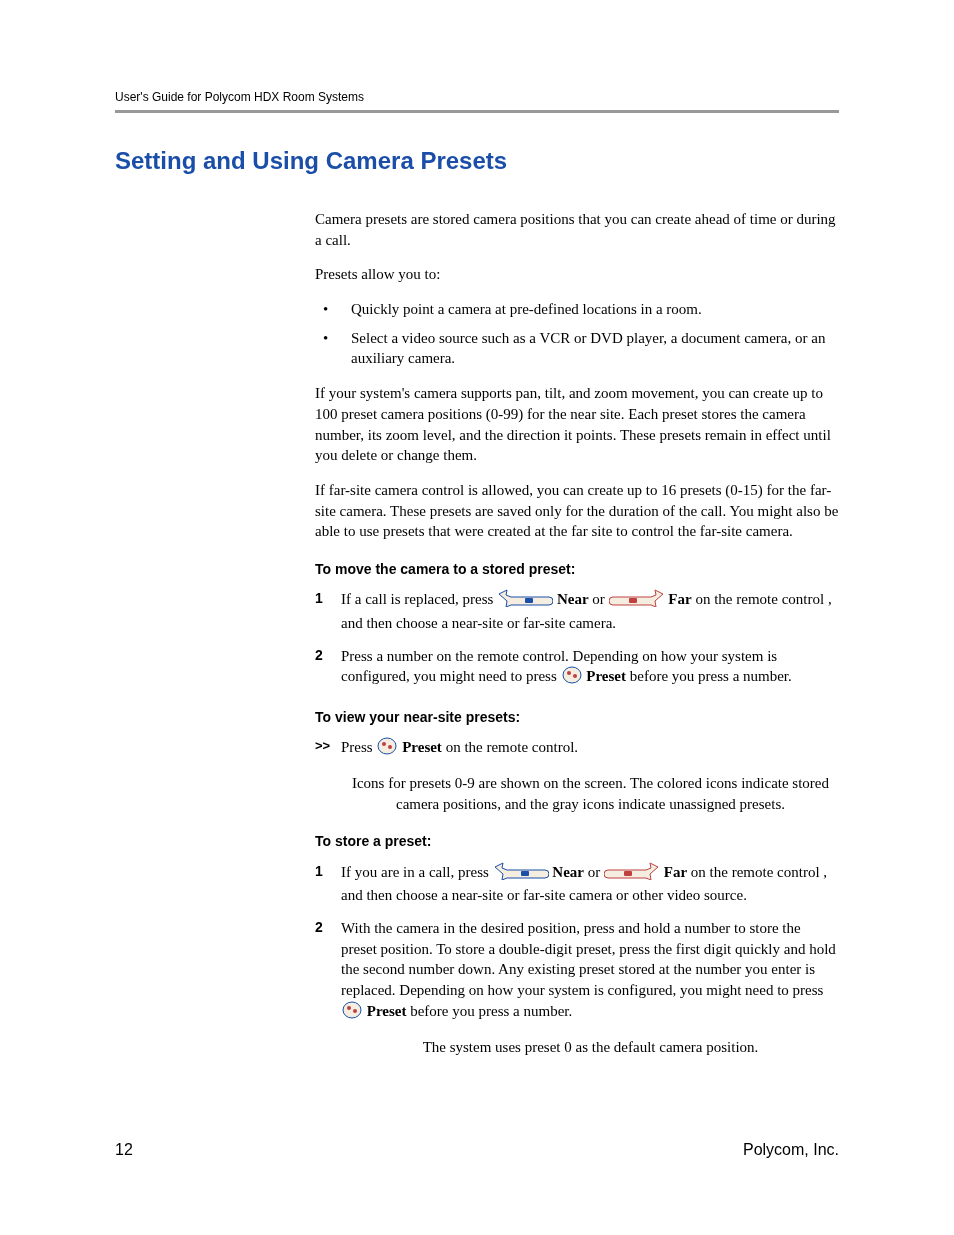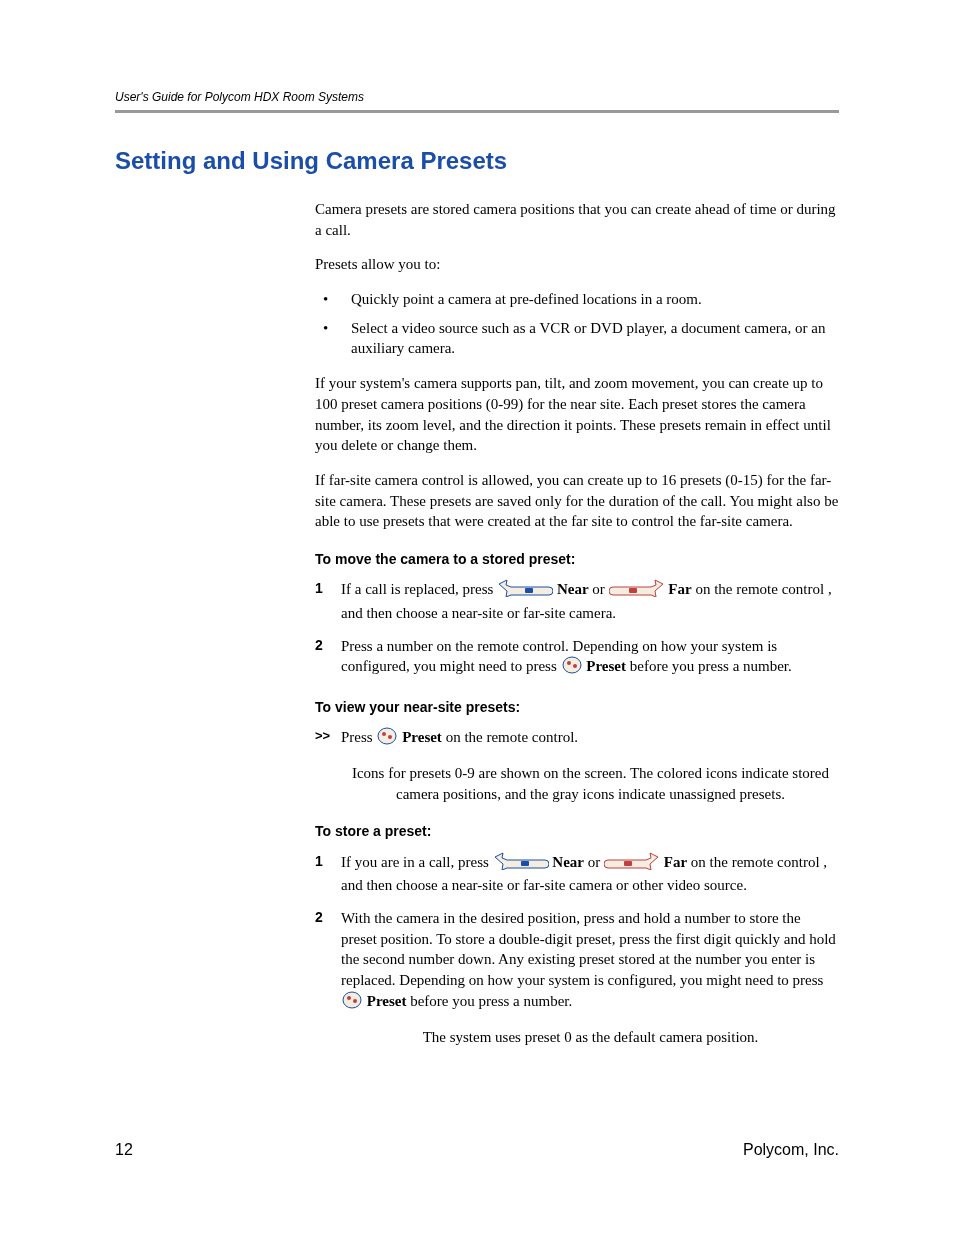--- a/index.html
+++ b/index.html
@@ -13,36 +13,35 @@
   .page {
     width: 954px;
     height: 1235px;
     position: relative;
     box-sizing: border-box;
     padding: 90px 115px 0 115px;
   }
   .header-line {
     font-family: Arial, Helvetica, sans-serif;
     font-size: 12px;
-    font-style: italic;
     color: #000;
     padding-bottom: 6px;
   }
   .header-rule {
     height: 3px;
     background: #999;
     width: 100%;
     margin-bottom: 34px;
   }
   .section-title {
     font-family: Arial, Helvetica, sans-serif;
     font-weight: bold;
     font-size: 24px;
     color: #1a4ea8;
-    margin-bottom: 24px;
+    margin-bottom: 34px;
   }
   .body-col {
     margin-left: 200px;
     width: 525px;
     font-size: 15px;
     line-height: 1.38;
   }
   .para { margin-bottom: 14px; }
   .bullet-list { margin-bottom: 14px; }
   .bullet-row {

